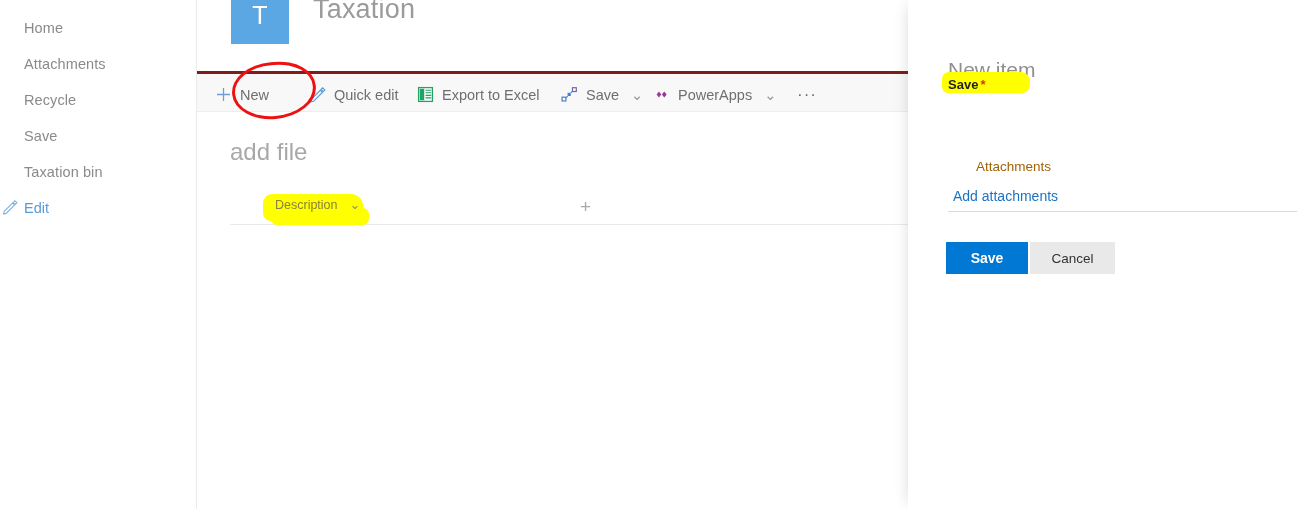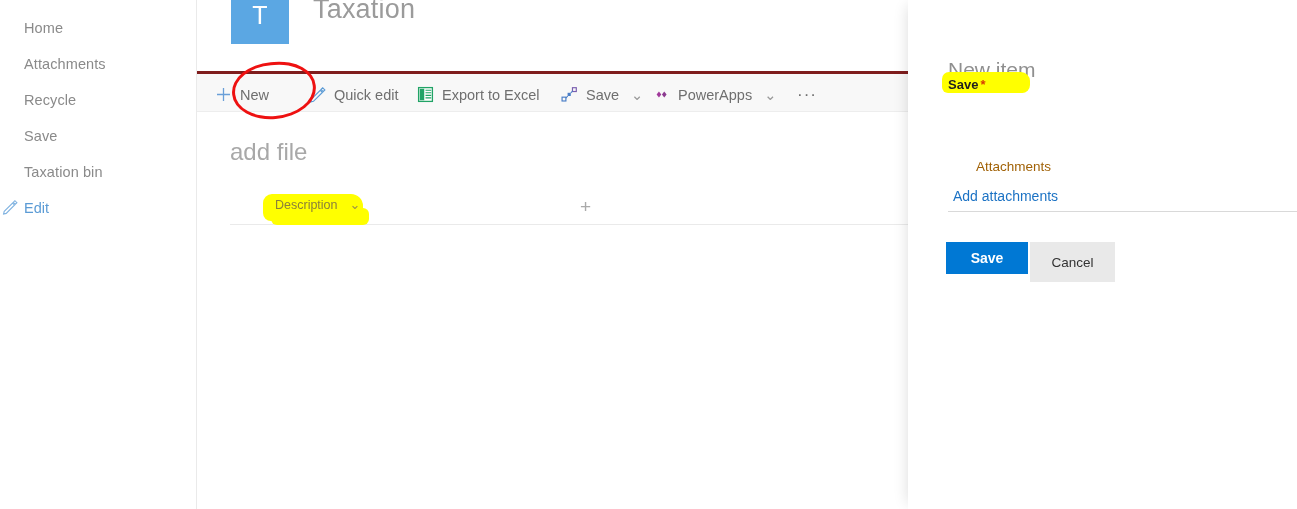--- a/index.html
+++ b/index.html
@@ -304,21 +304,21 @@
     border: 0;
     font-family: "Liberation Sans", sans-serif;
     cursor: pointer;
     z-index: 6;
   }
   #btn-cancel {
     position: absolute;
     left: 1030px;
     top: 242px;
     width: 85px;
-    height: 40px;
+    height: 32px;
     background: #e9e9e9;
     color: #333333;
     font-size: 13.5px;
     border: 0;
     font-family: "Liberation Sans", sans-serif;
     cursor: pointer;
     z-index: 6;
   }
 </style>
 </head>

